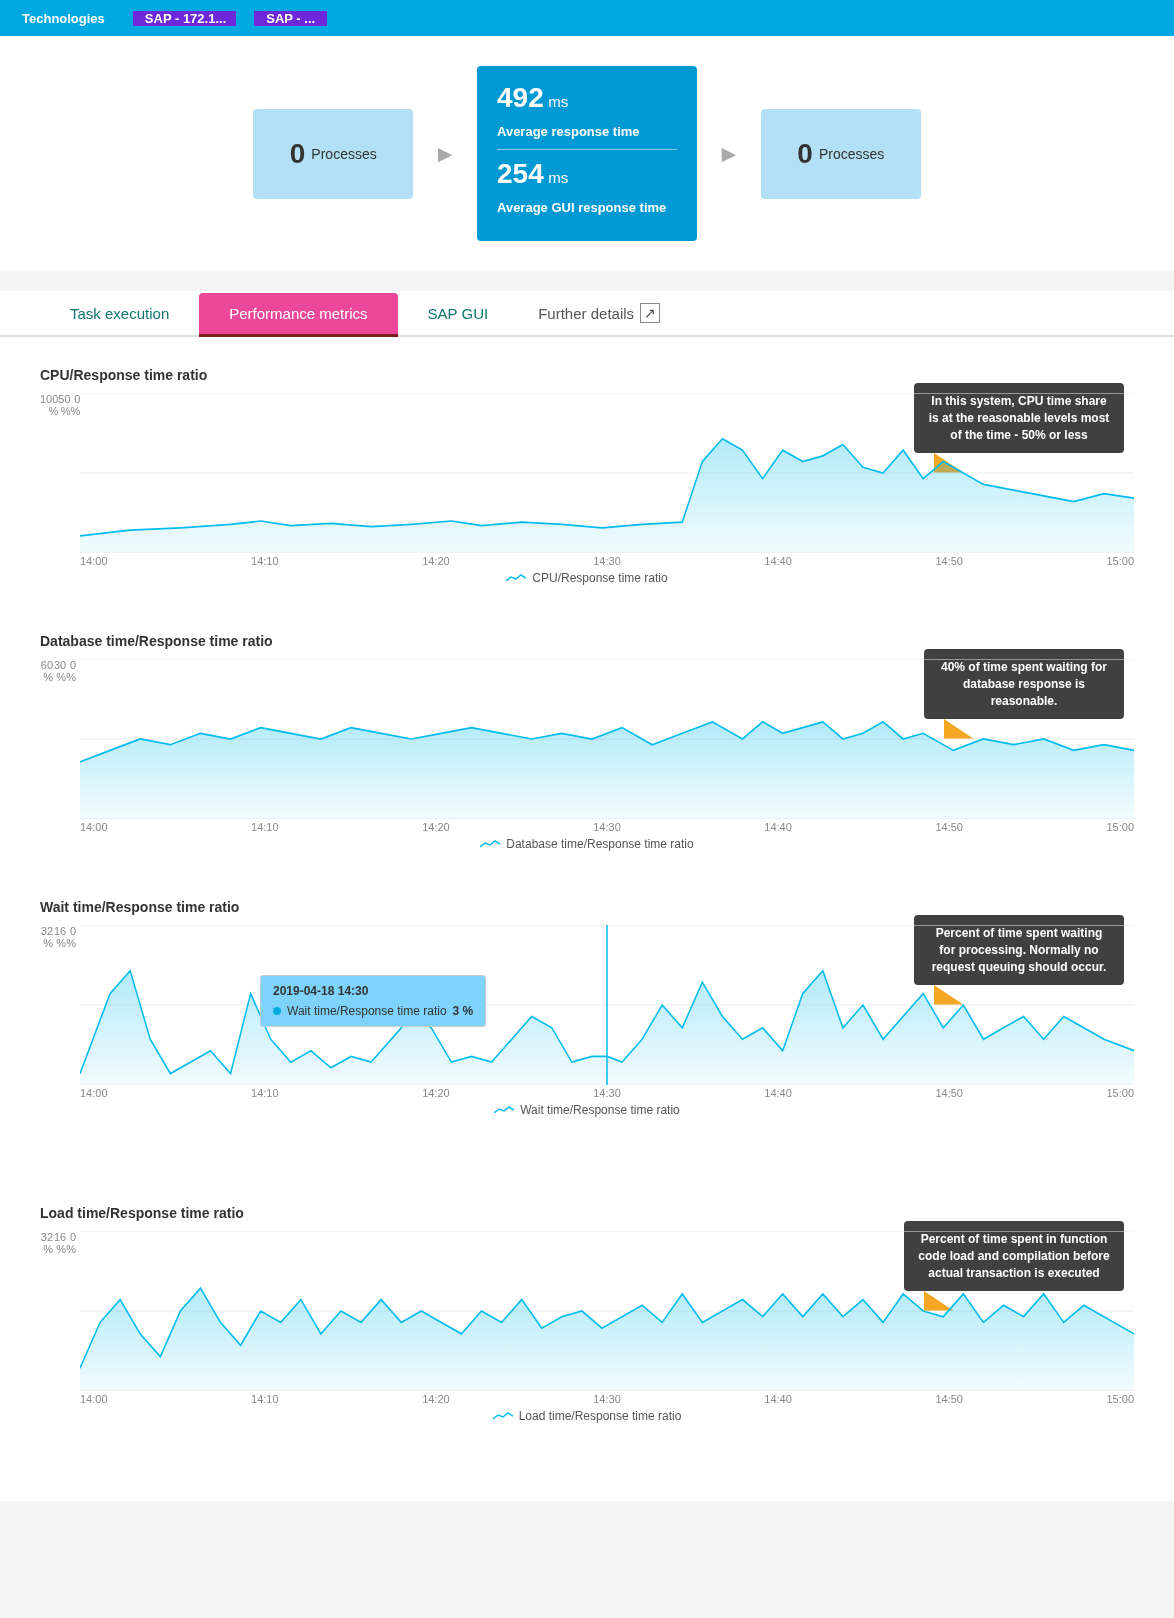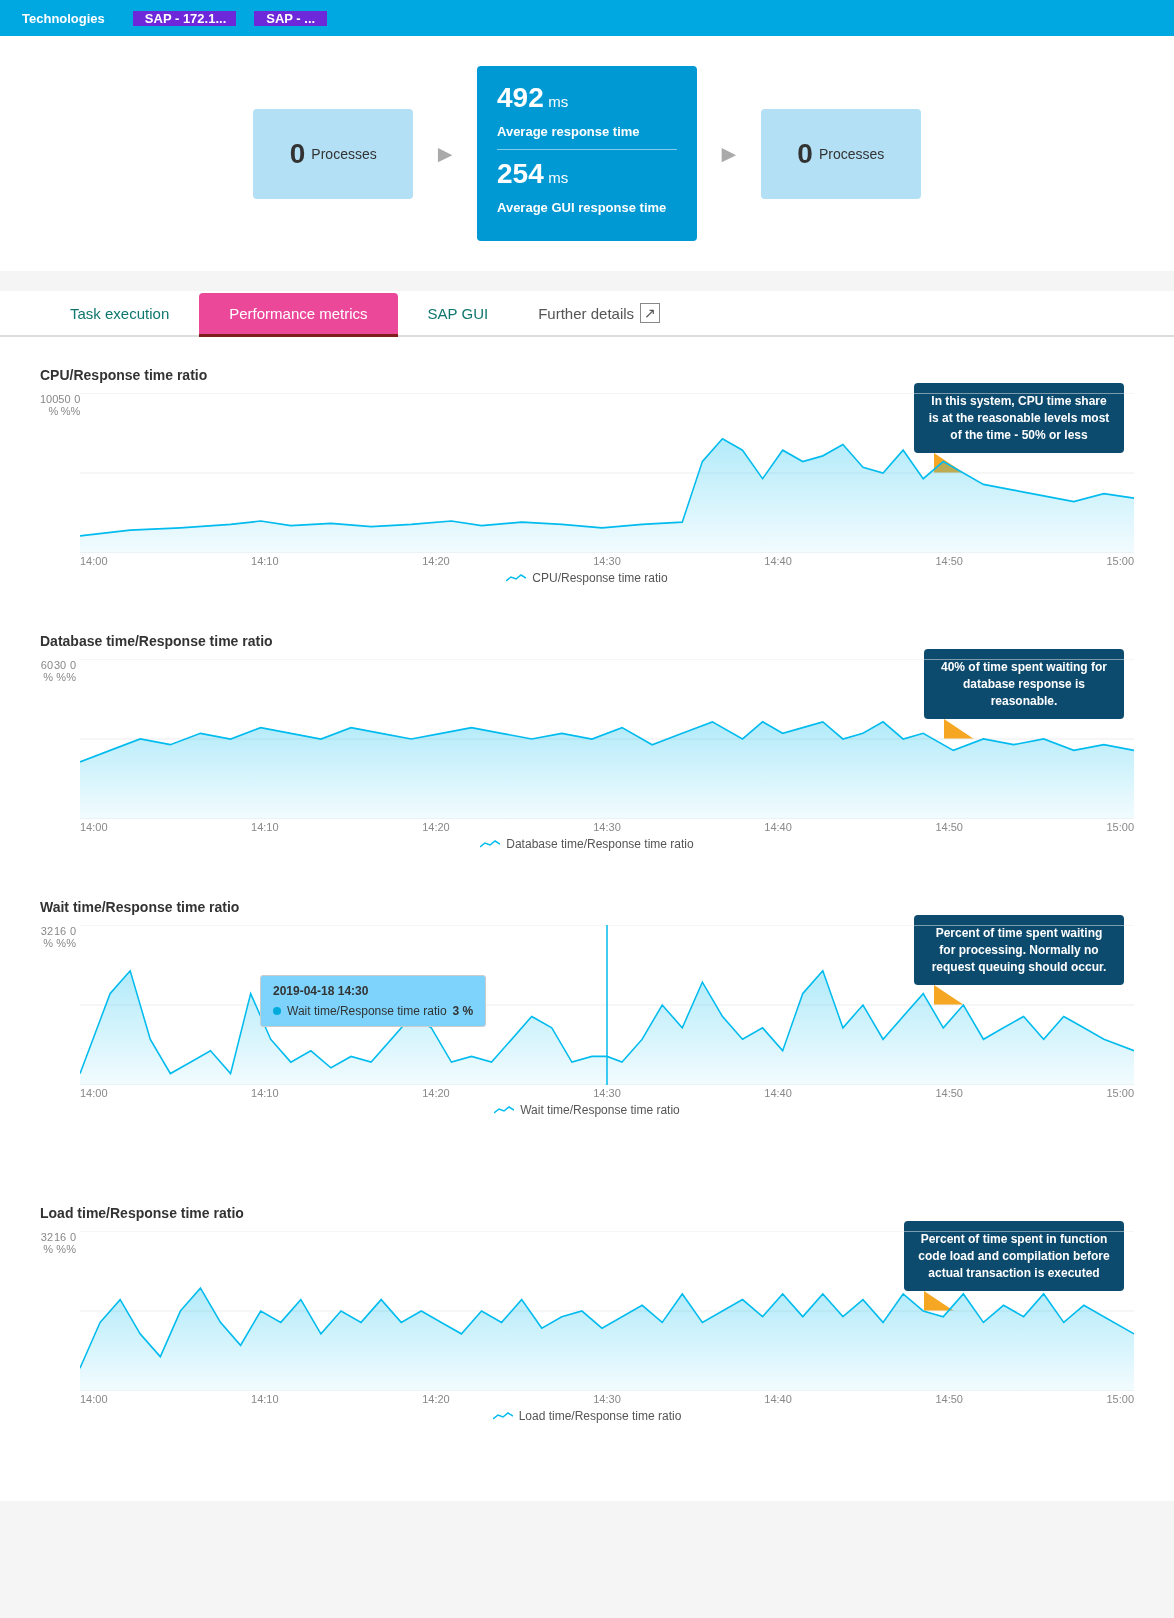--- a/index.html
+++ b/index.html
@@ -145,21 +145,21 @@
       margin-top: 4px;
       display: flex;
       align-items: center;
       justify-content: center;
       gap: 6px;
     }
 
     
     .tooltip-box {
       position: absolute;
-      background: #0c4a6e;
+      background: #404040;
       color: white;
       font-size: 12px;
       font-weight: bold;
       padding: 10px 14px;
       border-radius: 4px;
       max-width: 220px;
       text-align: center;
       line-height: 1.4;
     }
     .tooltip-box::after {

